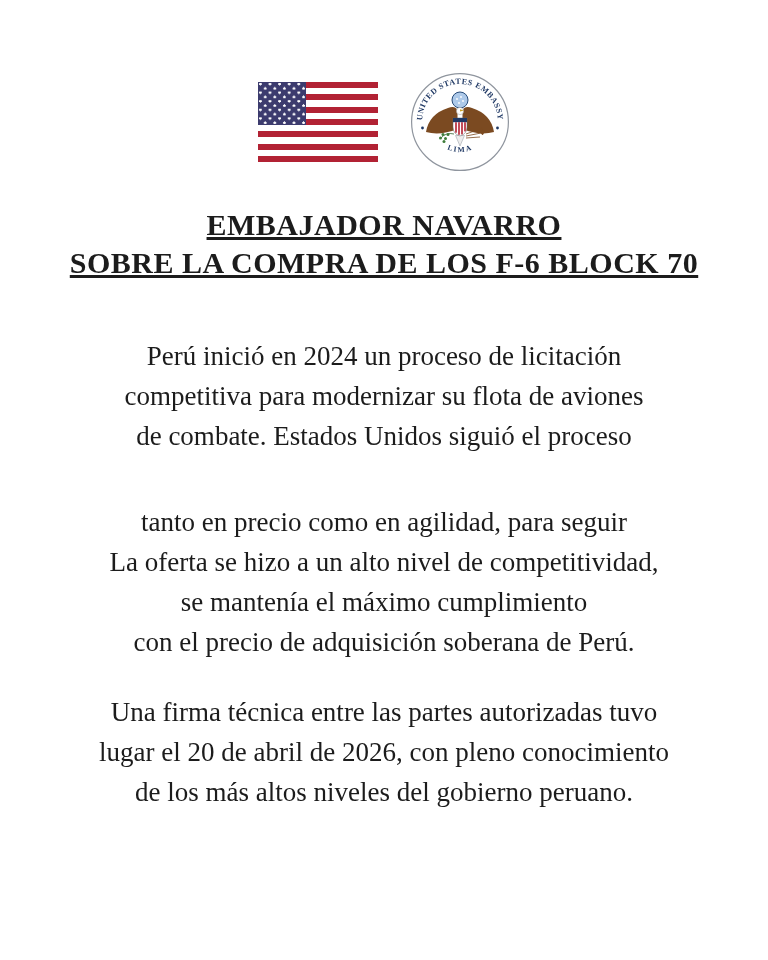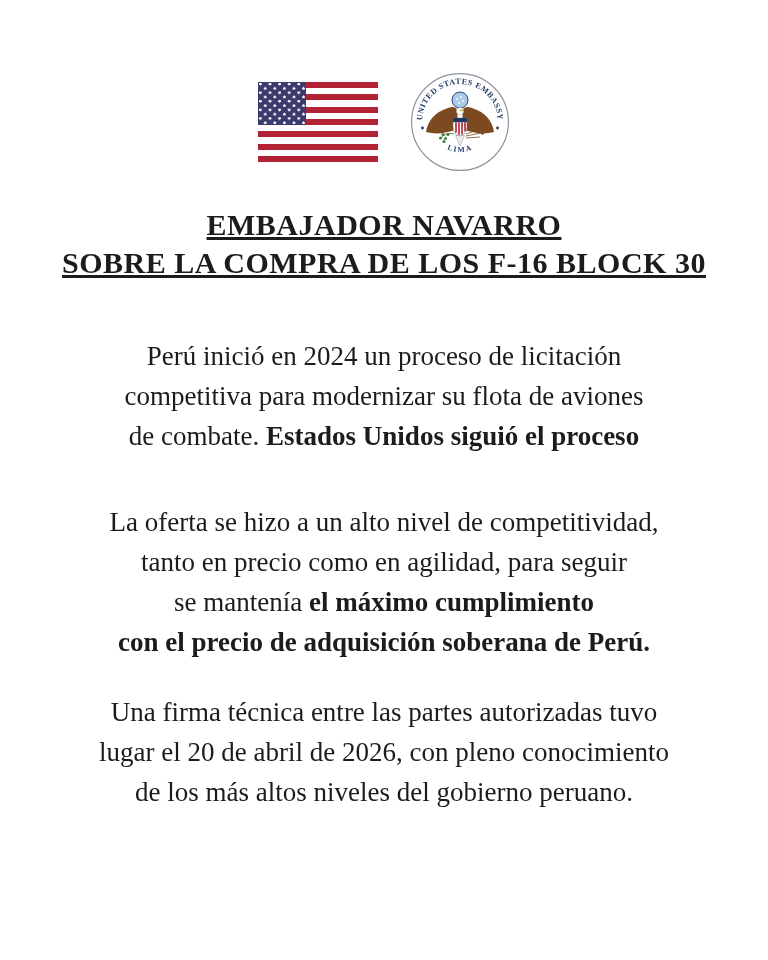--- a/index.html
+++ b/index.html
@@ -64,21 +64,21 @@
   .title .t-line{display:block;}
   .body-wrap{
     width:728px;margin:0 auto;text-align:center;
     font-size:27px;line-height:40px;
   }
   .body-para{margin:12px;}
   .body-para.p1{margin-top:54px;}
   .body-para.p2{margin-top:46px;}
   .body-para.p3{margin-top:30px;}
   .body-para .line{display:block;}
-  .body-para strong{font-weight:700;}
+  .body-para strong{font-weight:400;}
 </style>
 </head>
 <body>
 
 <div class="page">
 
   <div class="logos">
 
     <div class="flag">
       <div class="canton"></div>
@@ -132,32 +132,32 @@
           <path d="M 56,66 L 70,65"></path>
           <path d="M 70,57 l 2.5,-1.5 l -0.5,2.8 Z" fill="#7B4A21"></path>
           <path d="M 71,61 l 2.8,-0.6 l -1.2,2.5 Z" fill="#7B4A21"></path>
         </g>
       </g>
     </svg>
   </div>
 
   <h1 class="title">
     <span class="t-line">EMBAJADOR NAVARRO</span>
-    <span class="t-line">SOBRE LA COMPRA DE LOS F-16 BLOCK 30</span>
+    <span class="t-line">SOBRE LA COMPRA DE LOS F-6 BLOCK 70</span>
   </h1>
 
   <div class="body-wrap">
       <p class="body-para p1">
         <span class="line"><span>Perú inició en 2024 un proceso de licitación</span></span>
         <span class="line"><span>competitiva para modernizar su flota de aviones</span></span>
         <span class="line"><span>de combate. </span><strong>Estados Unidos siguió el proceso</strong></span>
       </p>
       <p class="body-para p2">
+        <span class="line"><span>tanto en precio como en agilidad, para seguir</span></span>
         <span class="line"><span>La oferta se hizo a un alto nivel de competitividad,</span></span>
-        <span class="line"><span>tanto en precio como en agilidad, para seguir</span></span>
         <span class="line"><span>se mantenía </span><strong>el máximo cumplimiento</strong></span>
         <span class="line"><strong>con el precio de adquisición soberana de Perú.</strong></span>
       </p>
       <p class="body-para p3">
         <span class="line"><span>Una firma técnica entre las partes autorizadas tuvo</span></span>
         <span class="line"><span>lugar el 20 de abril de 2026, con pleno conocimiento</span></span>
         <span class="line"><span>de los más altos niveles del gobierno peruano.</span></span>
       </p>
     </div>
 

